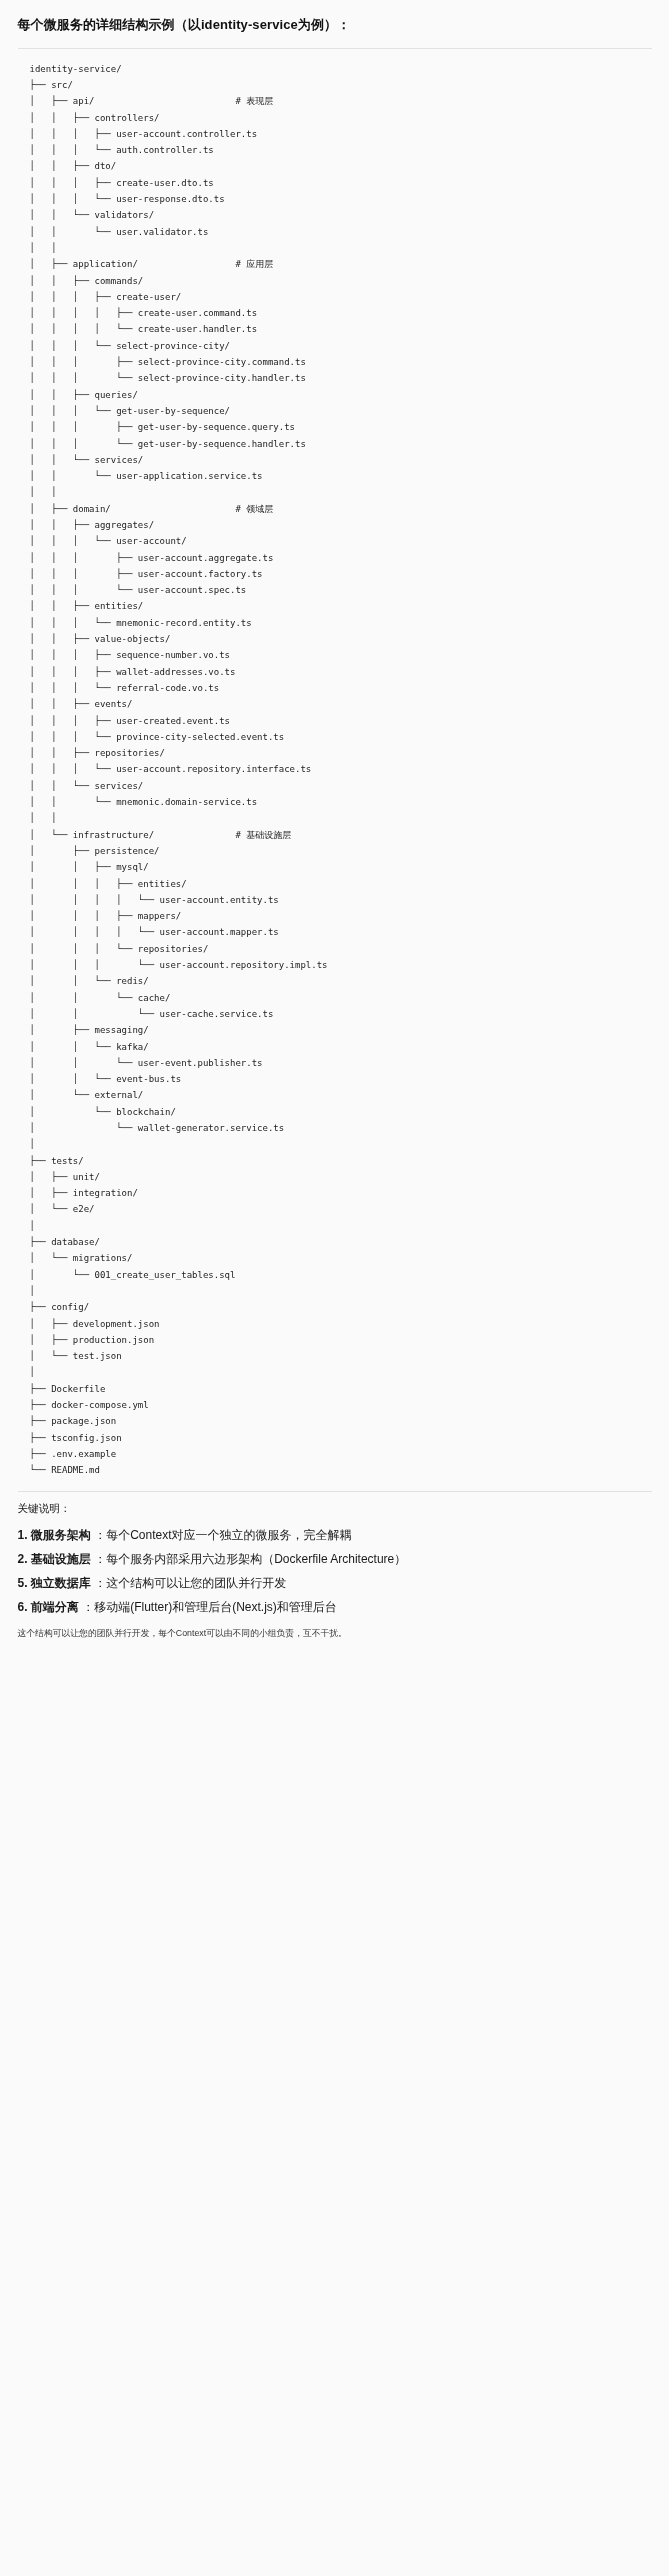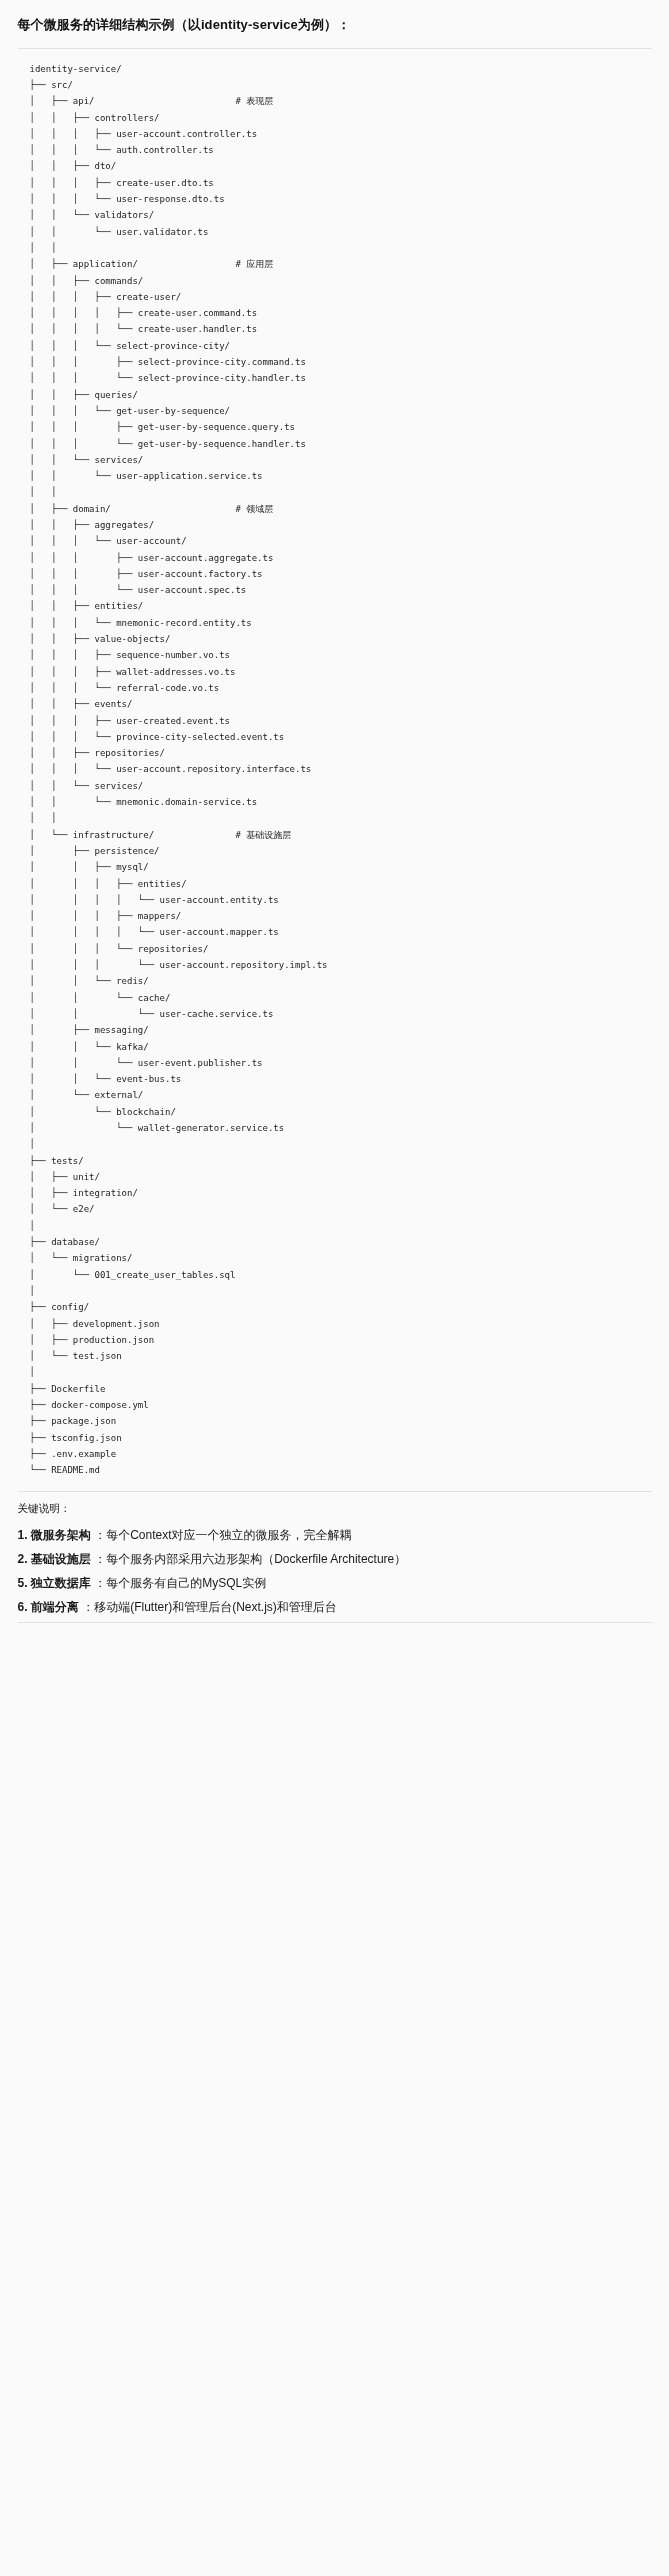--- a/index.html
+++ b/index.html
@@ -124,25 +124,26 @@
       <span>：每个Context对应一个独立的微服务，完全解耦</span>
     </li>
     <li>
       <span class="num">2.</span>
       <span class="k">基础设施层</span>
       <span>：每个服务内部采用六边形架构（Dockerfile Architecture）</span>
     </li>
     <li>
       <span class="num">5.</span>
       <span class="k">独立数据库</span>
-      <span>：每个服务有自己的MySQL实例</span>
+      <span>：这个结构可以让您的团队并行开发</span>
     </li>
     <li>
       <span class="num">6.</span>
       <span class="k">前端分离</span>
       <span>：移动端(Flutter)和管理后台(Next.js)和管理后台</span>
     </li>
   </ol>
 
+  <p class="footer-note">这个结构可以让您的团队并行开发，每个Context可以由不同的小组负责，互不干扰。</p>
 
   <div class="bottom-rule"></div>
 </div>
 
 
 </body></html>

